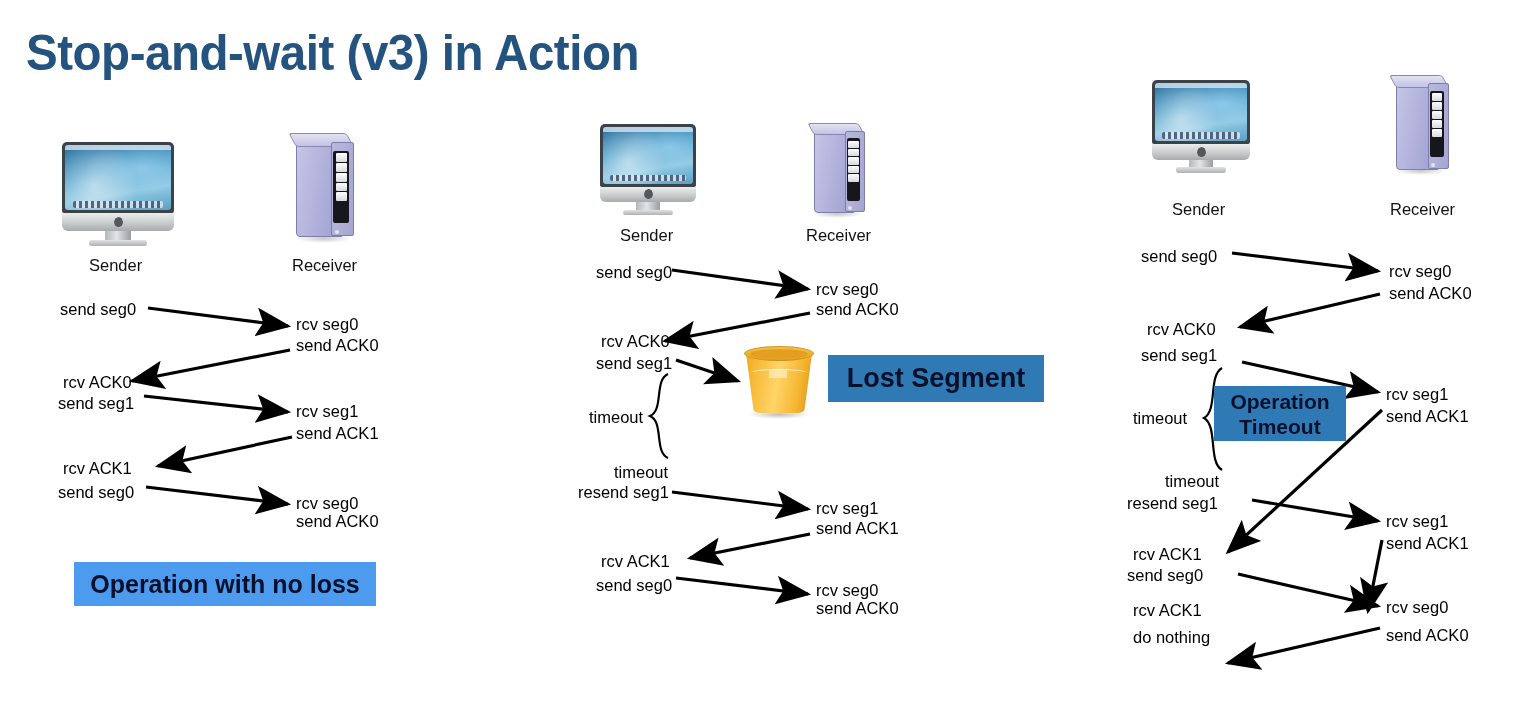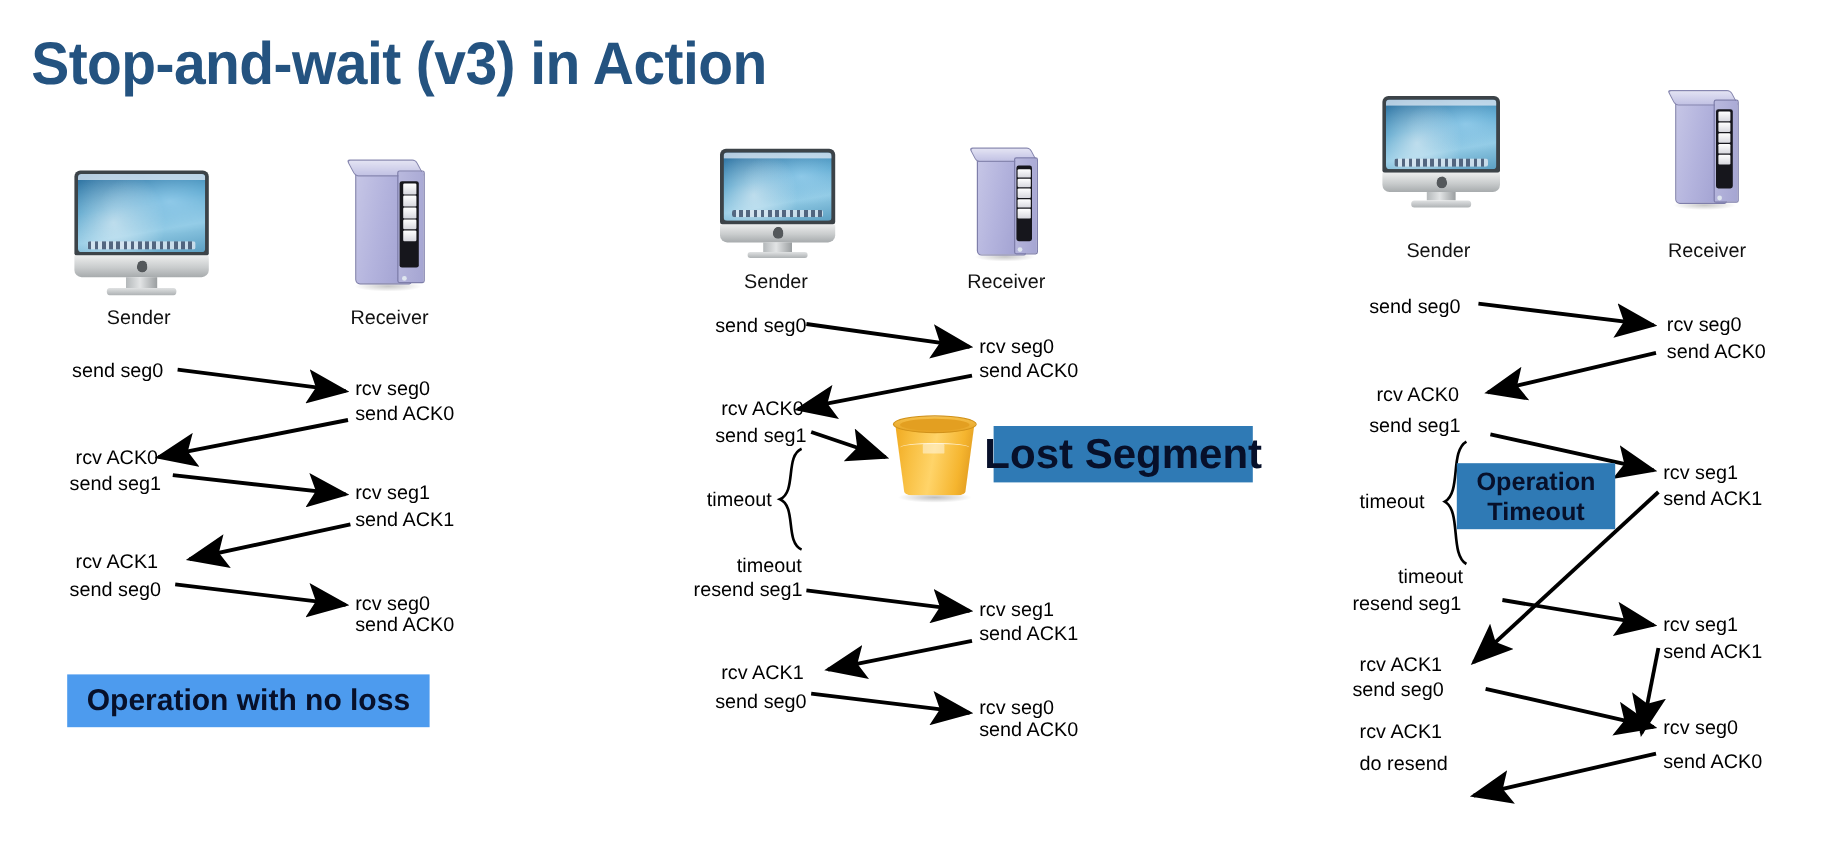--- a/index.html
+++ b/index.html
@@ -19,24 +19,24 @@
   
   .lbl{position:absolute;color:#000;font-size:16.5px;line-height:20px;
        white-space:nowrap;font-family:"Liberation Sans","DejaVu Sans",sans-serif;}
   .node-name{position:absolute;font-size:16.5px;color:#111;white-space:nowrap;
              font-family:"Liberation Sans","DejaVu Sans",sans-serif;}
 
   
   .banner{position:absolute;display:flex;align-items:center;justify-content:center;
           color:#07102a;font-weight:bold;white-space:nowrap;text-align:center;
           font-family:"Liberation Sans","DejaVu Sans",sans-serif;}
-  #banner-noloss{background:#4d9bee;left:56px;top:562px;width:302px;height:44px;
+  #banner-noloss{background:#4d9bee;left:74px;top:562px;width:302px;height:44px;
                  font-size:25px;}
   #banner-lost{background:#2f7ab5;left:828px;top:355px;width:216px;height:47px;
-               font-size:35px;}
+               font-size:27px;}
   #banner-premature{background:#2f7ab5;left:1214px;top:386px;width:132px;height:55px;
                     font-size:21px;line-height:25px;flex-direction:column;}
 
   
   #vec{position:absolute;left:0;top:0;width:1520px;height:702px;pointer-events:none;}
 
   
   .imac{position:absolute;}
   .imac .screen{position:absolute;left:0;top:0;right:0;height:68%;
       background:#3c4348;border-radius:5px 5px 2px 2px;
@@ -285,21 +285,21 @@
   <div class="lbl" style="left:1386px;top:406px;">send ACK1</div>
   <div class="lbl" style="left:1165px;top:471px;">timeout</div>
   <div class="lbl" style="left:1127px;top:493px;">resend seg1</div>
   <div class="lbl" style="left:1386px;top:511px;">rcv seg1</div>
   <div class="lbl" style="left:1386px;top:533px;">send ACK1</div>
   <div class="lbl" style="left:1133px;top:544px;">rcv ACK1</div>
   <div class="lbl" style="left:1127px;top:565px;">send seg0</div>
   <div class="lbl" style="left:1386px;top:597px;">rcv seg0</div>
   <div class="lbl" style="left:1386px;top:625px;">send ACK0</div>
   <div class="lbl" style="left:1133px;top:600px;">rcv ACK1</div>
-  <div class="lbl" style="left:1133px;top:627px;">do resend</div>
+  <div class="lbl" style="left:1133px;top:627px;">do nothing</div>
 
   <div class="banner" id="banner-noloss">Operation with no loss</div>
   <div class="banner" id="banner-lost">Lost Segment</div>
   <div class="banner" id="banner-premature">
     <span>Operation</span>
     <span>Timeout</span>
   </div>
 
 </div>
 

